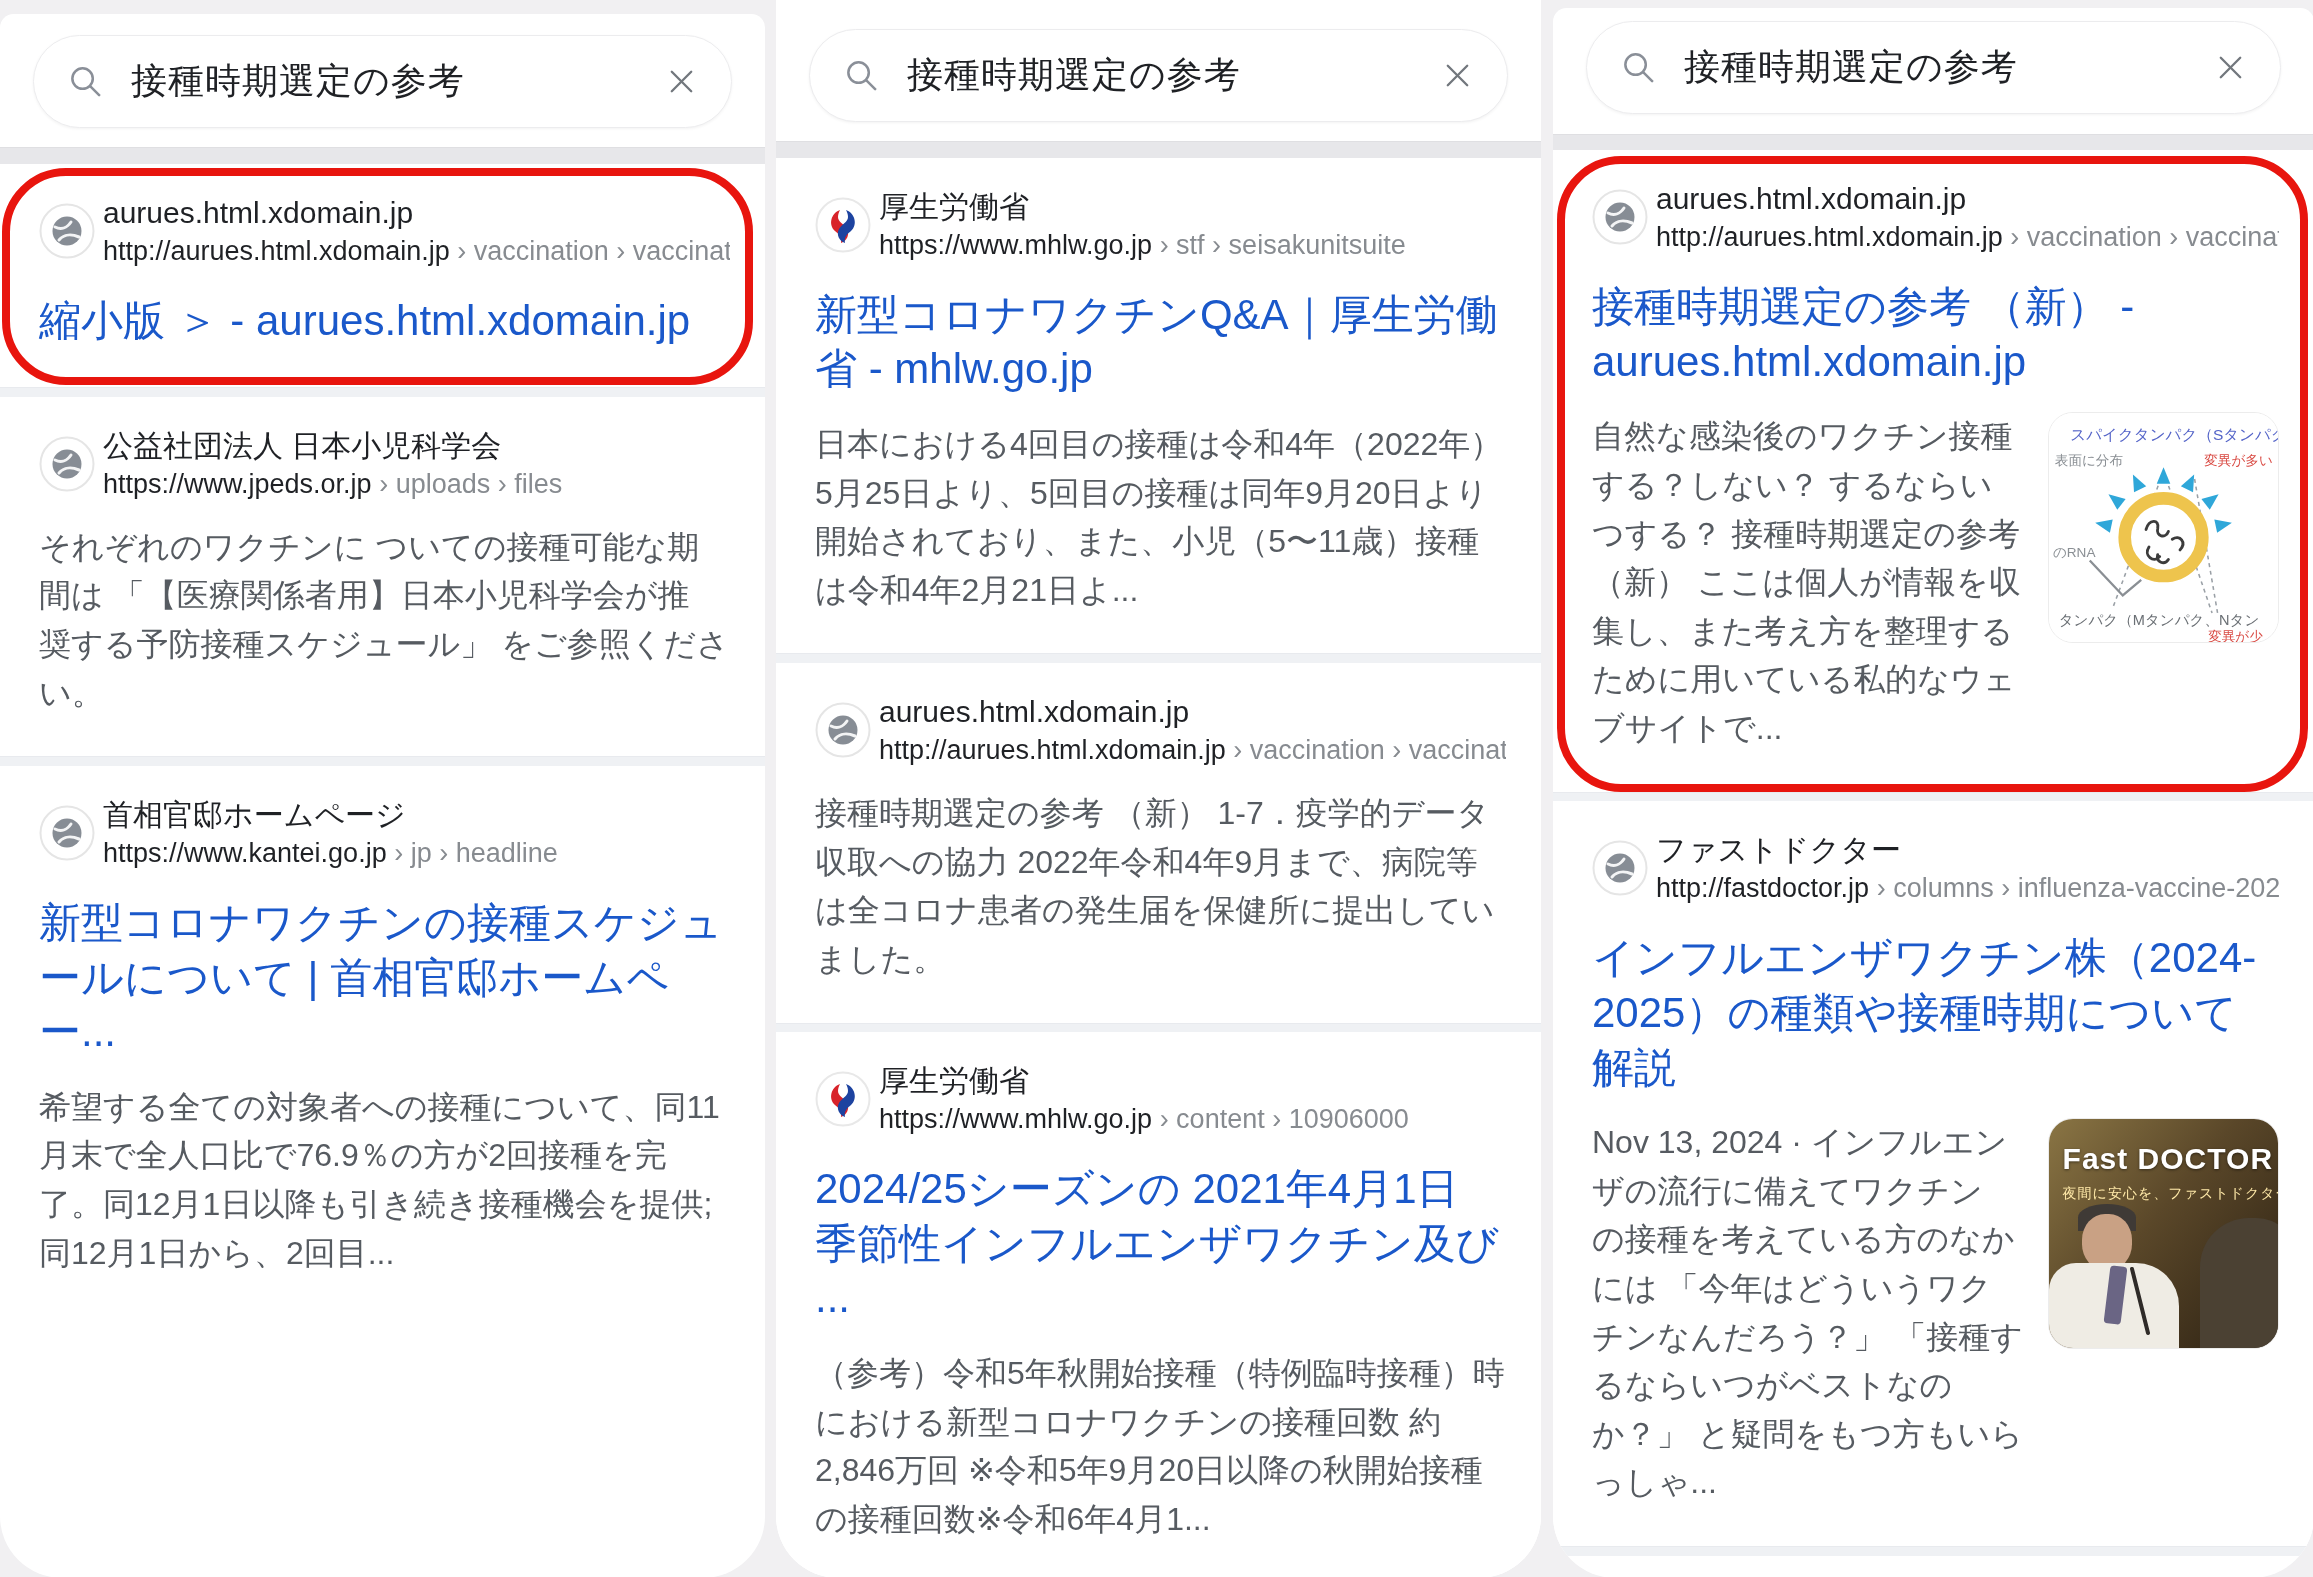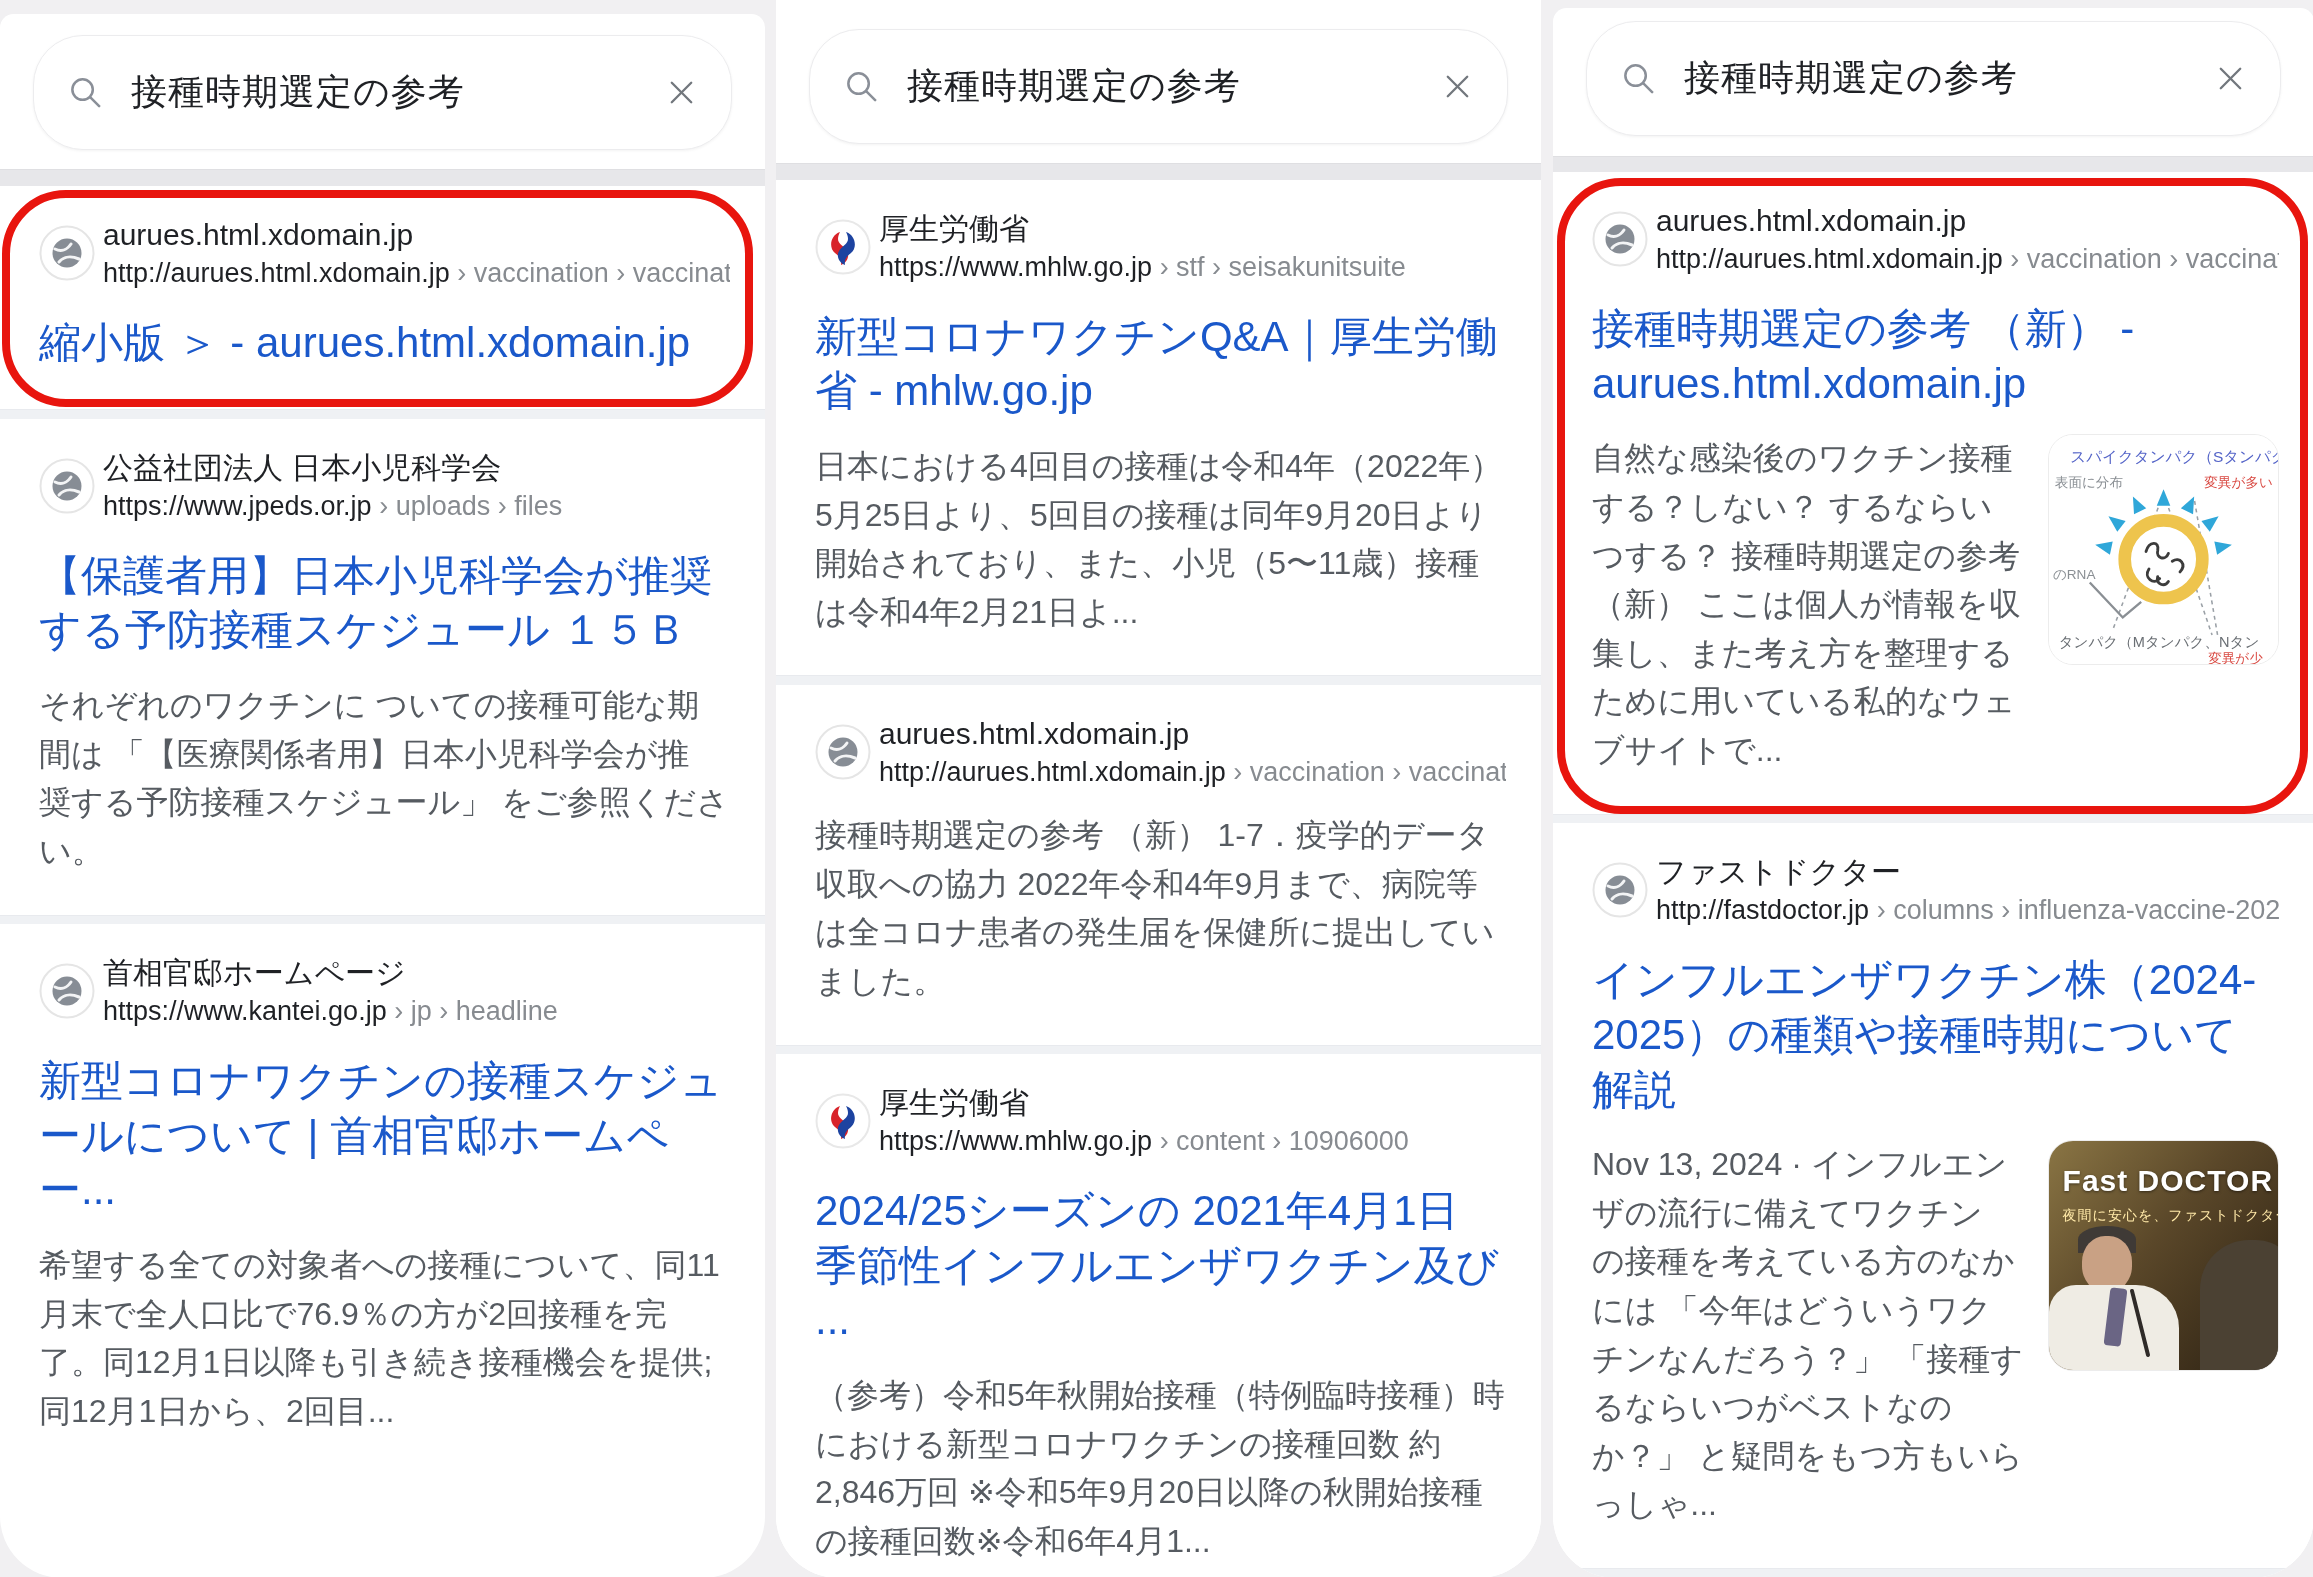--- a/index.html
+++ b/index.html
@@ -5,21 +5,21 @@
   * { margin:0; padding:0; box-sizing:border-box; }
   html,body { background:#f1f0f2; }
   body { font-family:"Liberation Sans","DejaVu Sans",sans-serif; }
   .canvas { position:relative; width:2313px; height:1578px; background:#f1f0f2; overflow:hidden; }
 
   .panel { position:absolute; background:#fff; overflow:hidden; }
   .panel-1 { left:0; top:13.6px; width:765px; height:1564px; border-radius:13.6px 13.6px 62px 62px; }
   .panel-2 { left:776px; top:0; width:765px; height:1578px; border-radius:0 0 62px 62px; }
   .panel-3 { left:1553px; top:7.8px; width:761px; height:1570px; border-radius:13.6px 13.6px 62px 62px; }
 
-  .searchbar { margin:21.3px 33px 19.4px 33px; height:115px; background:#fff; border:1.9px solid #ececee;
+  .searchbar { margin:21.3px 33px 19.4px 33px; height:93px; background:#fff; border:1.9px solid #ececee;
                border-radius:50px; display:flex; align-items:center; padding:0 33px; gap:27px;
                box-shadow:0 1px 2.9px rgba(0,0,0,0.05); }
   .panel-2 .searchbar { margin-top:29px; }
   .panel-3 .searchbar { margin-top:13.6px; }
   .sb-q { flex:1; font-size:36px; color:#1f2125; letter-spacing:1px; white-space:nowrap; overflow:hidden; }
   .sb-ico svg, .sb-x svg { display:block; }
 
   .hdr-divider { height:16.5px; background:#e7e7ea; border-top:1px solid #dfdfe2; }
   .divider { height:9.7px; background:#eff1f4; border-top:1px solid #e8eaee; }
 
@@ -101,21 +101,20 @@
               <circle cx="28" cy="28" r="26.5" fill="#fff" stroke="#e5e5e5" stroke-width="2"></circle>
               <circle cx="28" cy="28" r="14.5" fill="#878d95"></circle>
               <path d="M16 24 c6 3 12 1 16 -5 M20 37 c5 -6 13 -6 20 -3" stroke="#fff" stroke-width="3" fill="none" stroke-linecap="round" opacity=".9"></path>
             </svg>
         </span>
         <div class="src">
           <div class="src-name">公益社団法人 日本小児科学会</div>
           <div class="src-url"><span>https://www.jpeds.or.jp</span><span class="url-path"> › uploads › files</span></div>
         </div>
       </div>
-      <a class="r-title">【保護者用】日本小児科学会が推奨する予防接種スケジュール １５Ｂ</a>
       <div class="r-body">
         <div class="snippet">それぞれのワクチンに ついての接種可能な期間は 「【医療関係者用】日本小児科学会が推 奨する予防接種スケジュール」 をご参照ください。</div>
       </div>
     </div>
     <div class="divider"></div>
 
     <div class="result">
       <div class="r-head">
         <span class="fav">
           <svg width="56" height="56" viewBox="0 0 56 56">

